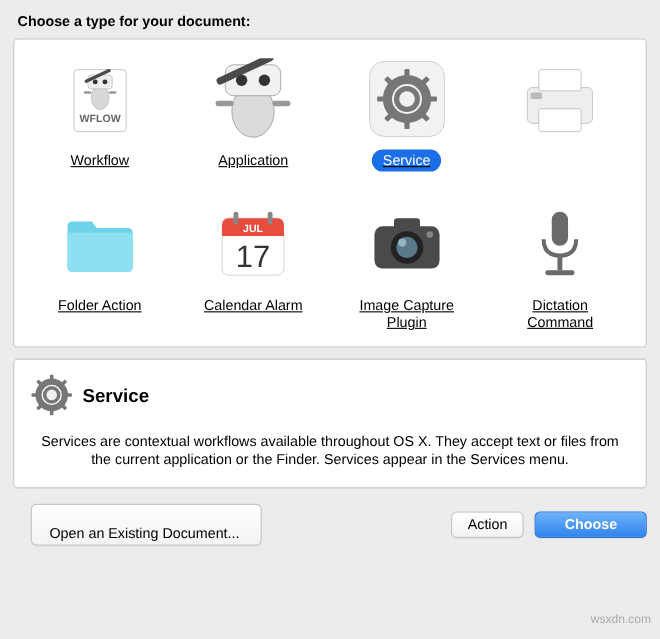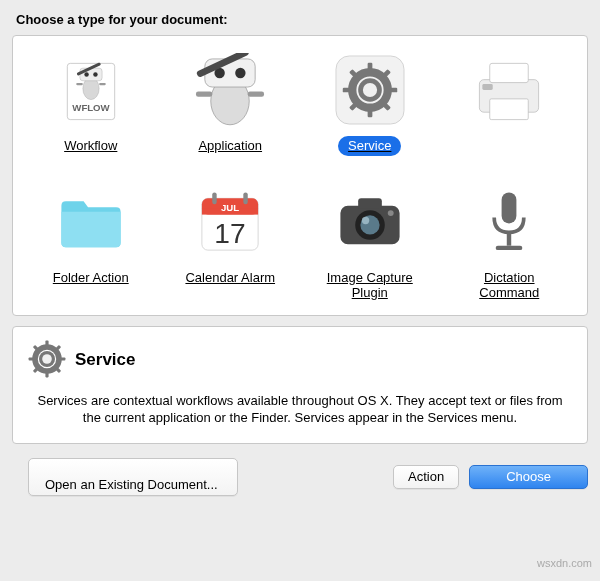--- a/index.html
+++ b/index.html
@@ -95,22 +95,22 @@
       font-size: 13px;
       height: 24px;
       padding: 0 14px;
       cursor: pointer;
       box-shadow: 0 1px 0 rgba(0,0,0,0.05);
     }
     .btn.primary {
       background: linear-gradient(#6fb2f9, #2f84ef);
       border: 1px solid #2a72d1;
       color: #fff;
-      font-weight: 400;
-      padding: 0 36px;
+      font-weight: 700;
+      padding: 0 26px;
     }
     .btn.wide { padding: 18px 16px; min-width: 210px; text-align: left; margin-left: 16px; }
     .watermark {
       position: fixed; bottom: 12px; right: 8px;
       font-size: 11px; color: #aaa; pointer-events: none;
     }
   </style>
 </head>
 <body>
 

